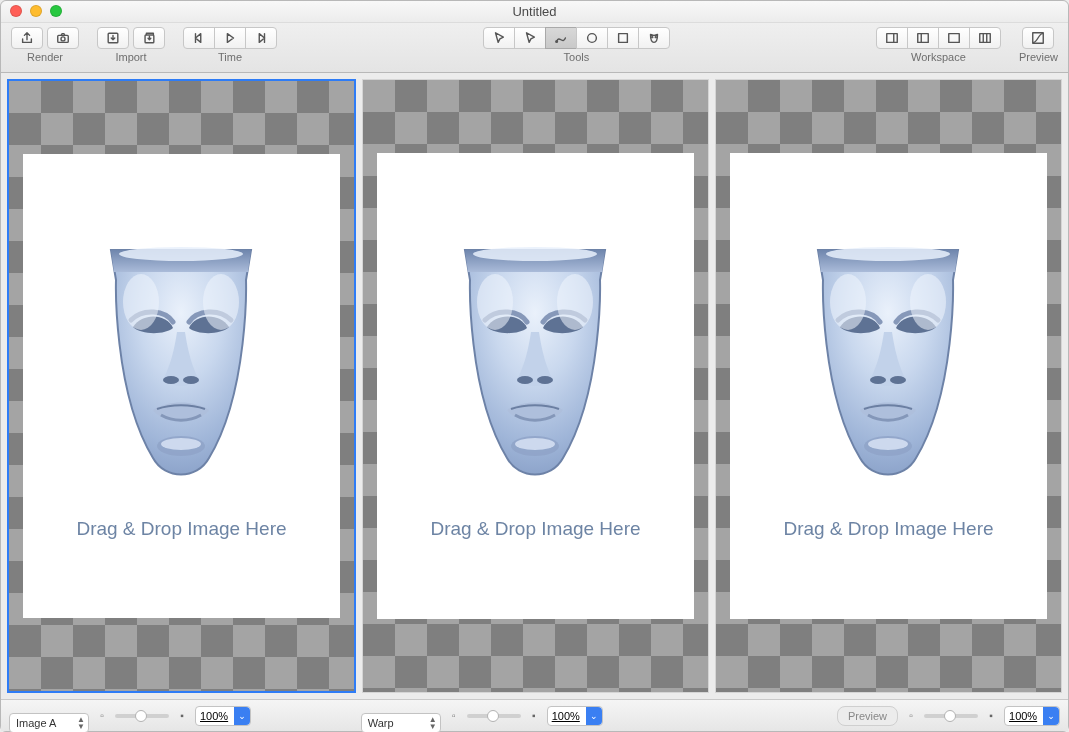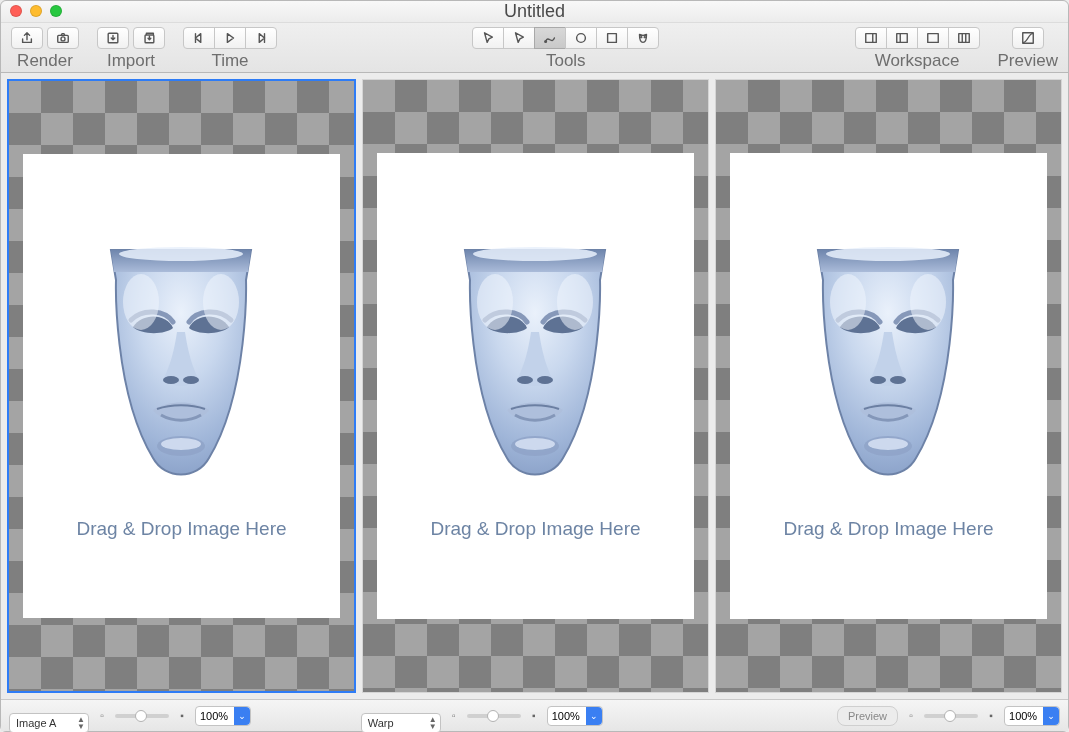--- a/index.html
+++ b/index.html
@@ -2,32 +2,32 @@
 <html><head>
 <meta charset="utf-8">
 <style>
   * { box-sizing: border-box; margin: 0; padding: 0; font-family: -apple-system, "Helvetica Neue", Arial, sans-serif; }
   body { width:1069px; height:732px; background:#ececec; overflow:hidden; }
   .window { width:1069px; height:732px; background:#ececec; border:1px solid #b8b8b8; border-radius:6px; position:relative; display:flex; flex-direction:column; }
   .titlebar { height:22px; display:flex; align-items:center; justify-content:center; position:relative; background:linear-gradient(#f8f8f8,#ececec); border-bottom:1px solid #dcdcdc; border-radius:6px 6px 0 0; }
   .traffic { position:absolute; left:9px; top:4px; display:flex; gap:8px; }
   .tl { width:12px; height:12px; border-radius:50%; border:0.5px solid rgba(0,0,0,0.12); }
   .tl.red{background:#ff5f57;} .tl.yel{background:#febc2e;} .tl.grn{background:#28c840;}
-  .title { font-size:18px; color:#4a4a4a; }
+  .title { font-size:13px; color:#4a4a4a; }
 
   .toolbar { height:50px; display:flex; align-items:flex-start; padding:4px 10px 0 10px; background:linear-gradient(#efefef,#e4e4e4); border-bottom:1px solid #b8b8b8; }
   .tgroup { display:flex; flex-direction:column; align-items:center; gap:2px; }
   .tgroup .row { display:flex; gap:4px; }
   .seg { display:flex; }
   .btn { width:32px; height:22px; background:linear-gradient(#ffffff,#f1f1f1); border:1px solid #c7c7c7; border-radius:4px; display:flex; align-items:center; justify-content:center; font-size:12px; color:#555; }
   .seg .btn { border-radius:0; margin-left:-1px; }
   .seg .btn:first-child{ border-radius:4px 0 0 4px; margin-left:0; }
   .seg .btn:last-child{ border-radius:0 4px 4px 0; }
   .btn.active { background:linear-gradient(#d8d8d8,#c9c9c9); border-color:#a9a9a9; }
-  .tlabel { font-size:17px; color:#6e6e6e; }
+  .tlabel { font-size:11px; color:#6e6e6e; }
   .spacer { flex:1; }
   .tspace { width:18px; }
 
   .content { flex:1; display:flex; gap:6px; padding:6px; }
   .pane { flex:1; position:relative; background:#fca5a5; border:1px solid #d5d5d5; display:flex; flex-direction:column; }
   .pane.selected { border:2px solid #2e7cf6; }
   .canvas { flex:1; position:relative; overflow:hidden;
     background-color:#a4a4a4;
     background-image:
       linear-gradient(45deg,#7f7f7f 25%,transparent 25%,transparent 75%,#7f7f7f 75%),
@@ -39,21 +39,21 @@
   .placeholder { background:#ffffff; width:92%; height:76%; display:flex; flex-direction:column; align-items:center; justify-content:center; gap:26px; }
   .placeholder-text { font-size:19px; color:#6d84a4; }
 
   .footer { height:32px; background:linear-gradient(#f5f5f5,#e6e6e6); border-top:1px solid #c9c9c9; display:flex; align-items:center; padding:0 8px; gap:4px; }
   .strip { flex:1; display:flex; align-items:center; gap:6px; }
   .select { height:20px; min-width:80px; max-width:90px; background:#fff; border:1px solid #c3c3c3; border-radius:4px; font-size:11px; color:#333; display:flex; align-items:center; padding:0 14px 0 6px; position:relative; white-space:nowrap;margin-top:14px; }
   .select .arrows { position:absolute; right:3px; top:2px; font-size:8px; color:#666; line-height:7px; }
   .iconmini { width:14px; height:14px; display:flex; align-items:center; justify-content:center; font-size:10px; color:#666; }
   .slider { flex:0 0 54px; height:4px; background:#d0d0d0; border-radius:2px; position:relative; }
   .slider .thumb { position:absolute; top:-4px; left:20px; width:12px; height:12px; background:#fff; border:1px solid #b2b2b2; border-radius:50%; }
-  .pct { height:20px; width:56px; background:#fff; border:1px solid #c3c3c3; border-radius:4px; font-size:11px; display:flex; align-items:center; padding:0 2px 0 4px; position:relative; }
+  .pct { height:20px; width:56px; background:#fff; border:1px solid #c3c3c3; border-radius:4px; font-size:11px; display:flex; align-items:center; padding:0 2px 0 4px; position:relative;text-decoration:underline; }
   .pct .chev { position:absolute; right:0; top:0; width:16px; height:100%; background:#3a7ff2; border-radius:0 4px 4px 0; display:flex; align-items:center; justify-content:center; color:#fff; font-size:9px; }
   .prevbtn { height:20px; padding:0 10px; background:#ececec; border:1px solid #cfcfcf; border-radius:8px; font-size:11px; color:#888; display:flex; align-items:center; }
 
   .mask { width:200px; height:260px; }
 
   svg.icon { width:14px; height:14px; }
   svg.icon * { stroke:#555; stroke-width:1.6; fill:none; stroke-linecap:round; stroke-linejoin:round; }
 </style>
 </head>
 <body>

